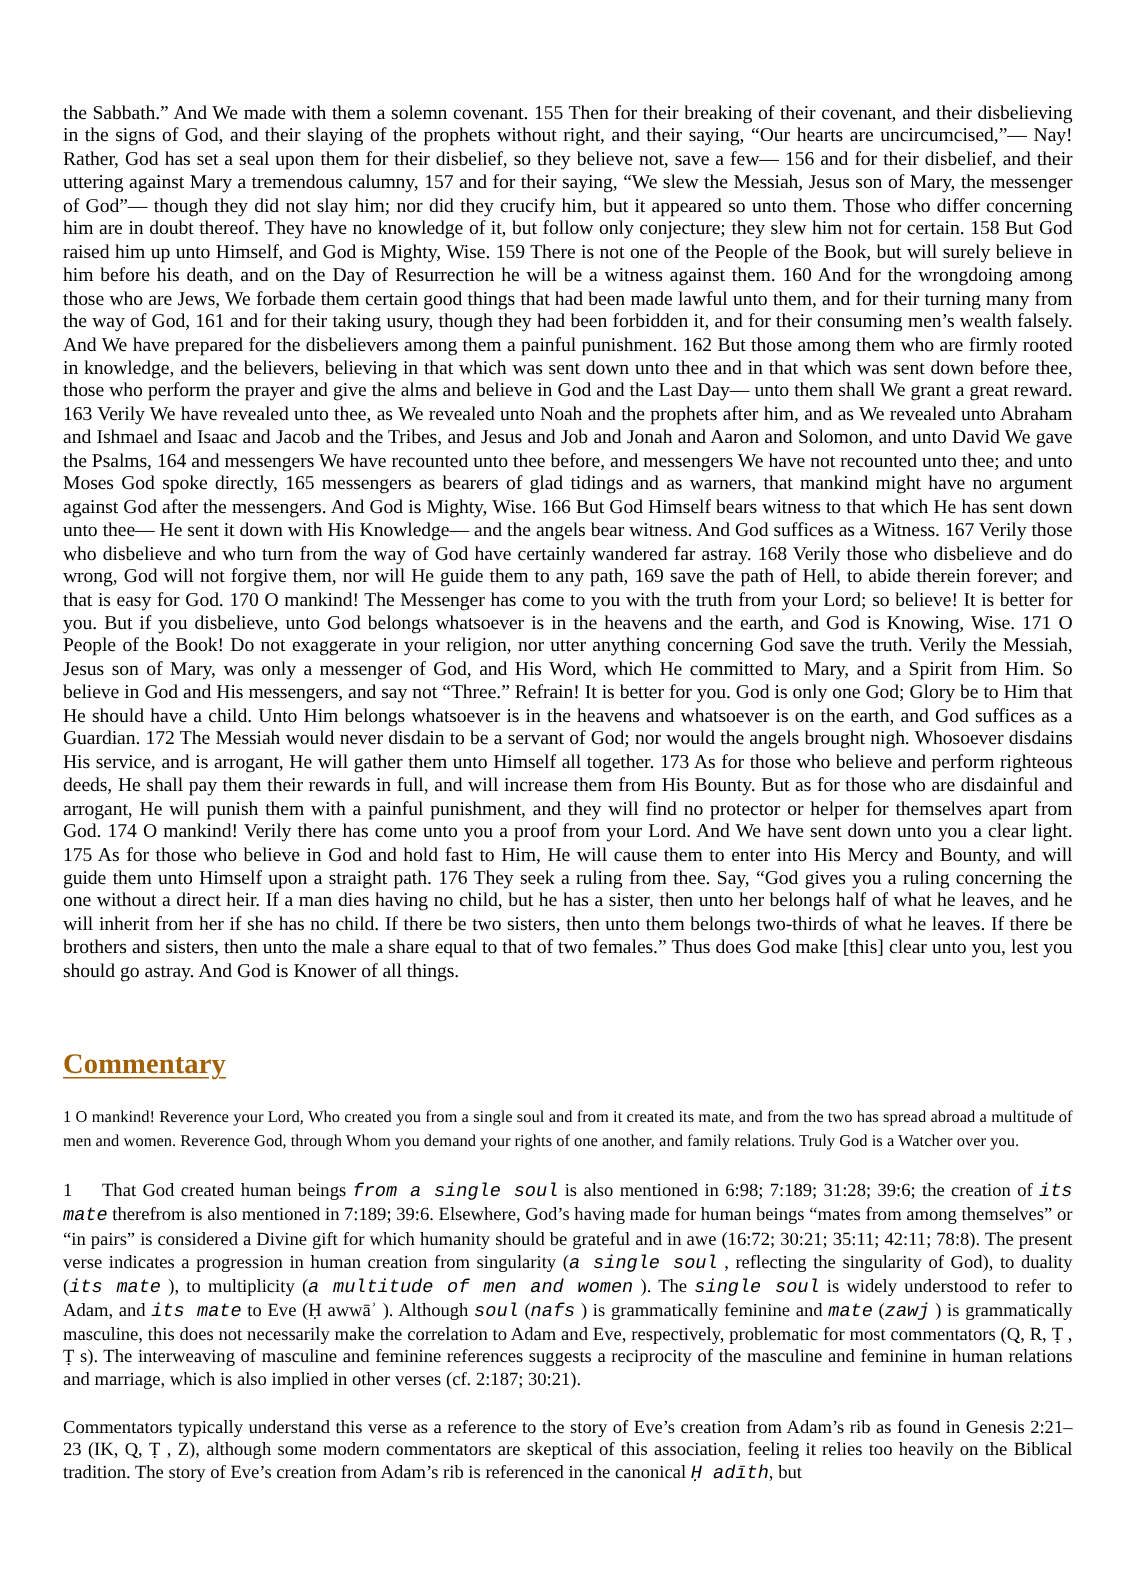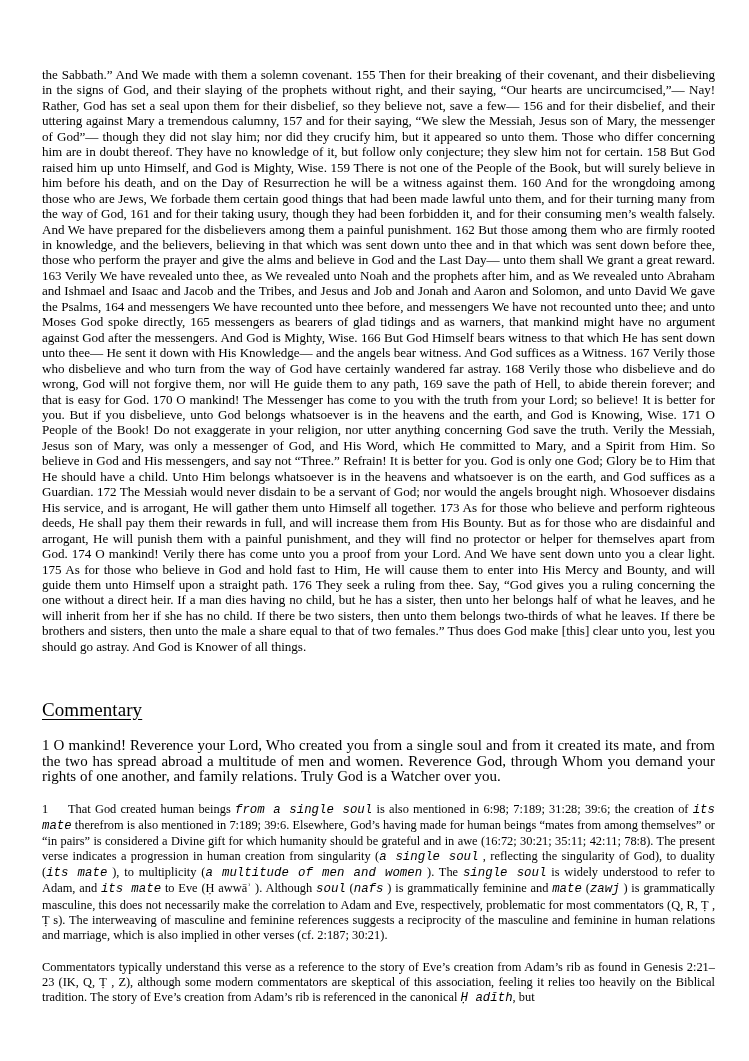--- a/index.html
+++ b/index.html
@@ -31,33 +31,33 @@
     text-align: justify;
     text-justify: inter-word;
     width: 673px;
     margin: 0;
     letter-spacing: -0.05px;
     word-spacing: 0.1px;
   }
   .commentary-heading {
     margin: 24px 0 0 0;
     font-size: 19px;
-    font-weight: normal;
-    color: #000000;
+    font-weight: bold;
+    color: #a16207;
     text-decoration: underline;
     text-underline-offset: 3px;
     letter-spacing: 0.1px;
     display: inline-block;
   }
   .heading-row {
     margin-top: 22px;
     line-height: 1.05;
   }
   .verse-gloss {
-    font-size: 15px;
+    font-size: 11px;
     line-height: 15.6px;
     text-align: justify;
     width: 673px;
     margin: 18px 0 0 0;
   }
   .note {
     font-size: 12.4px;
     line-height: 15.1px;
     text-align: justify;
     width: 673px;

